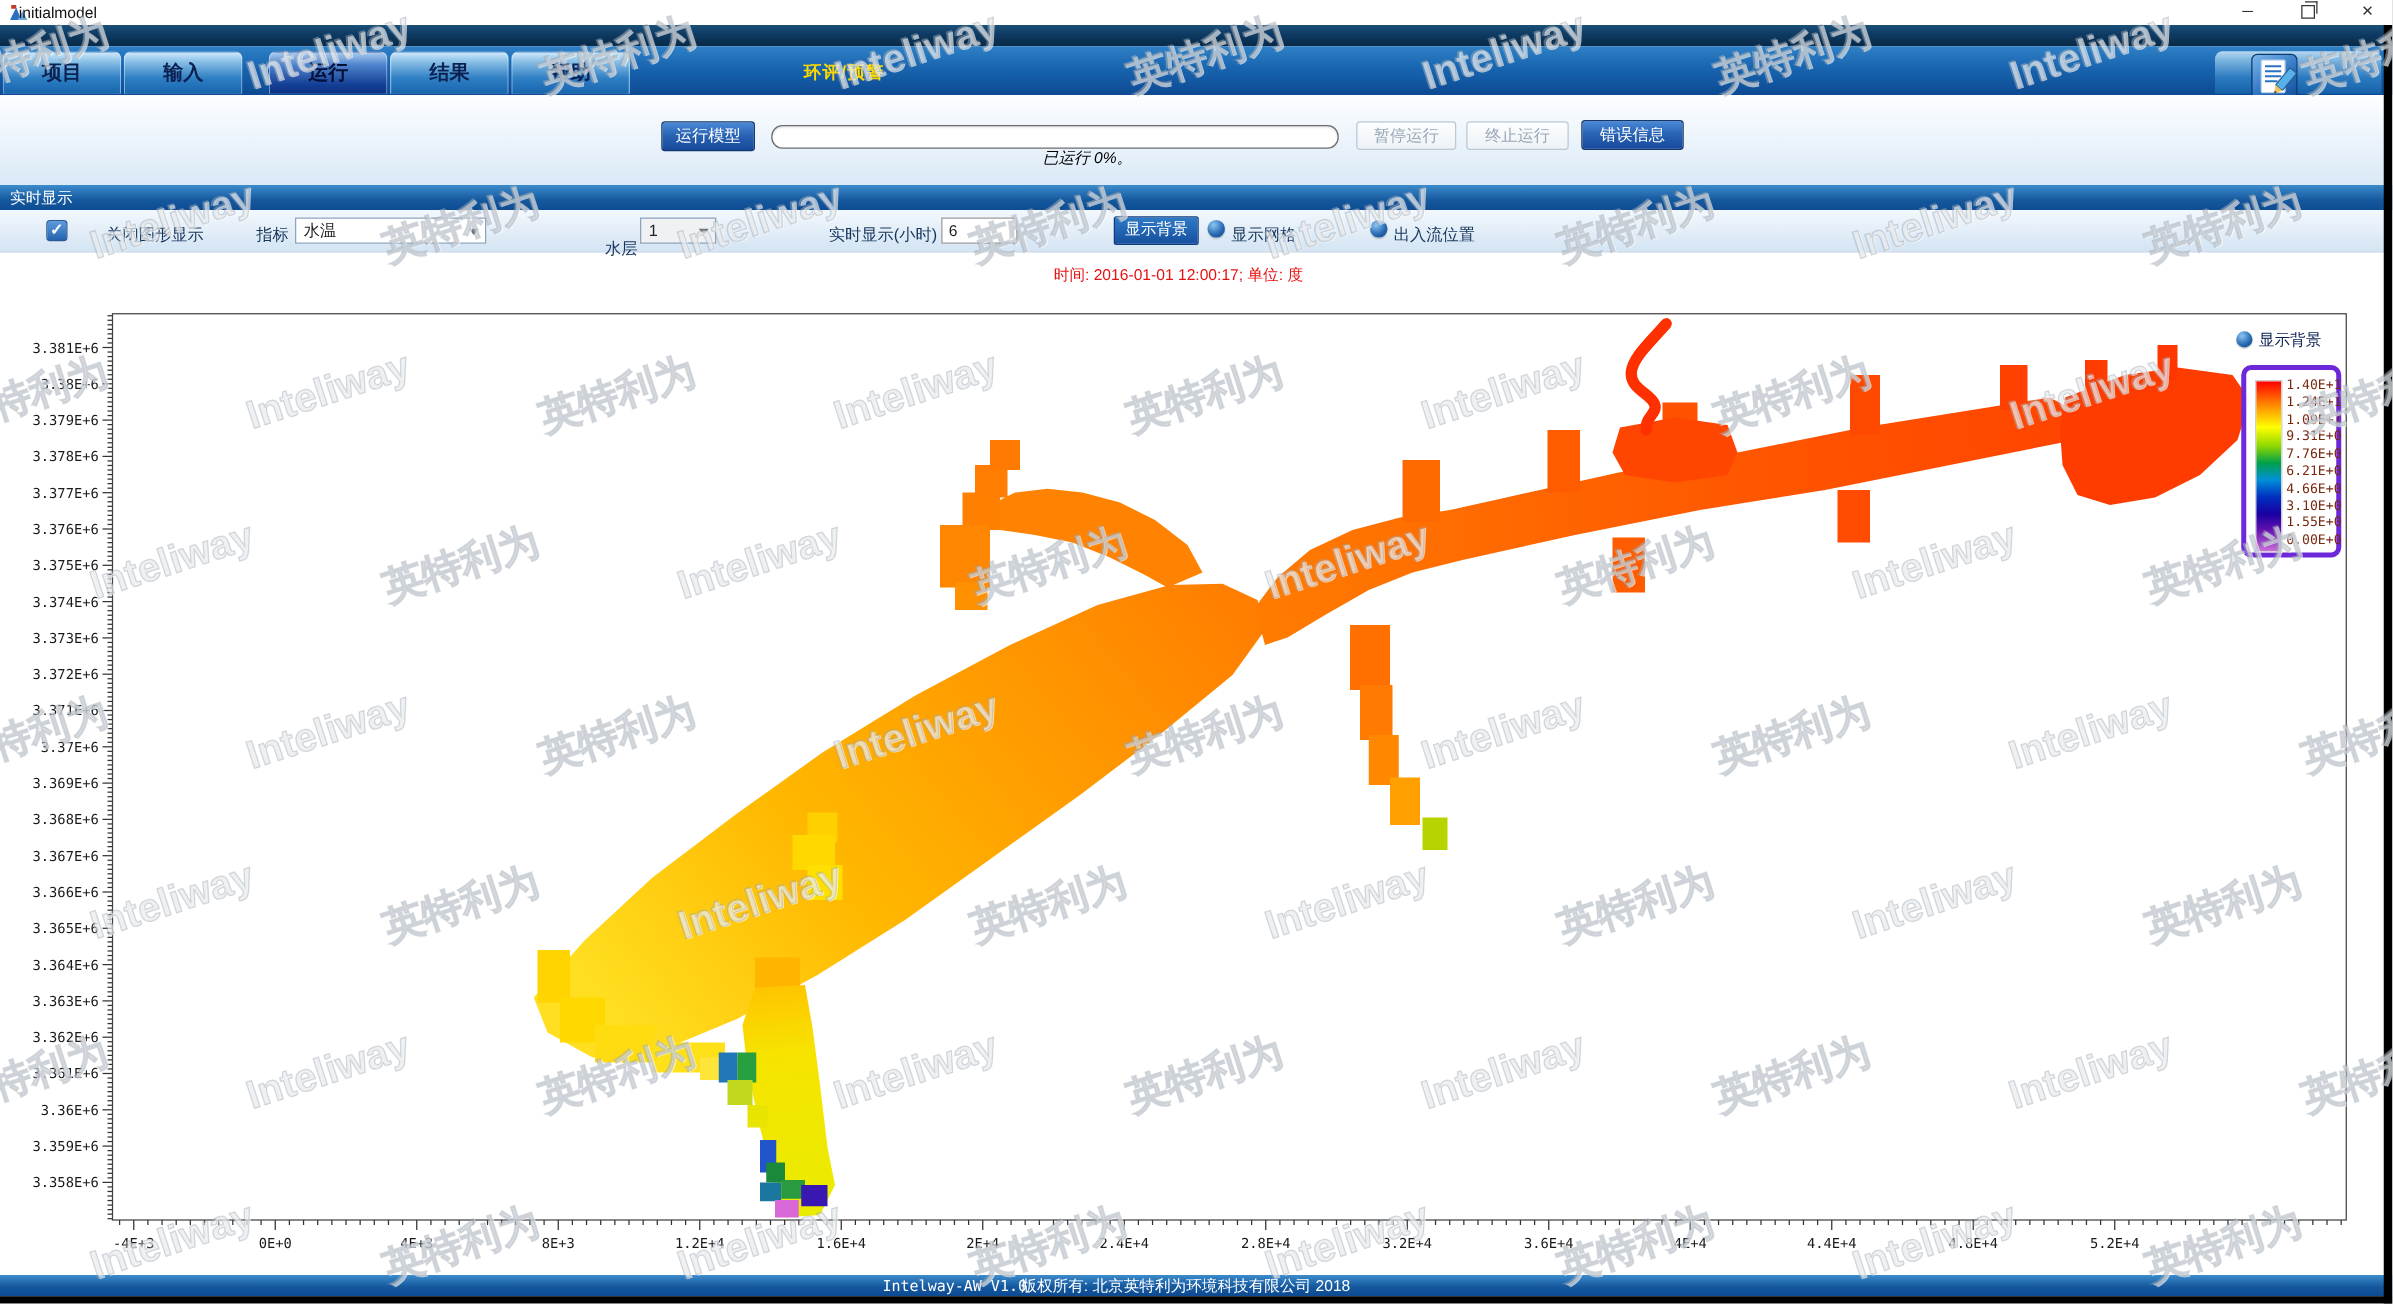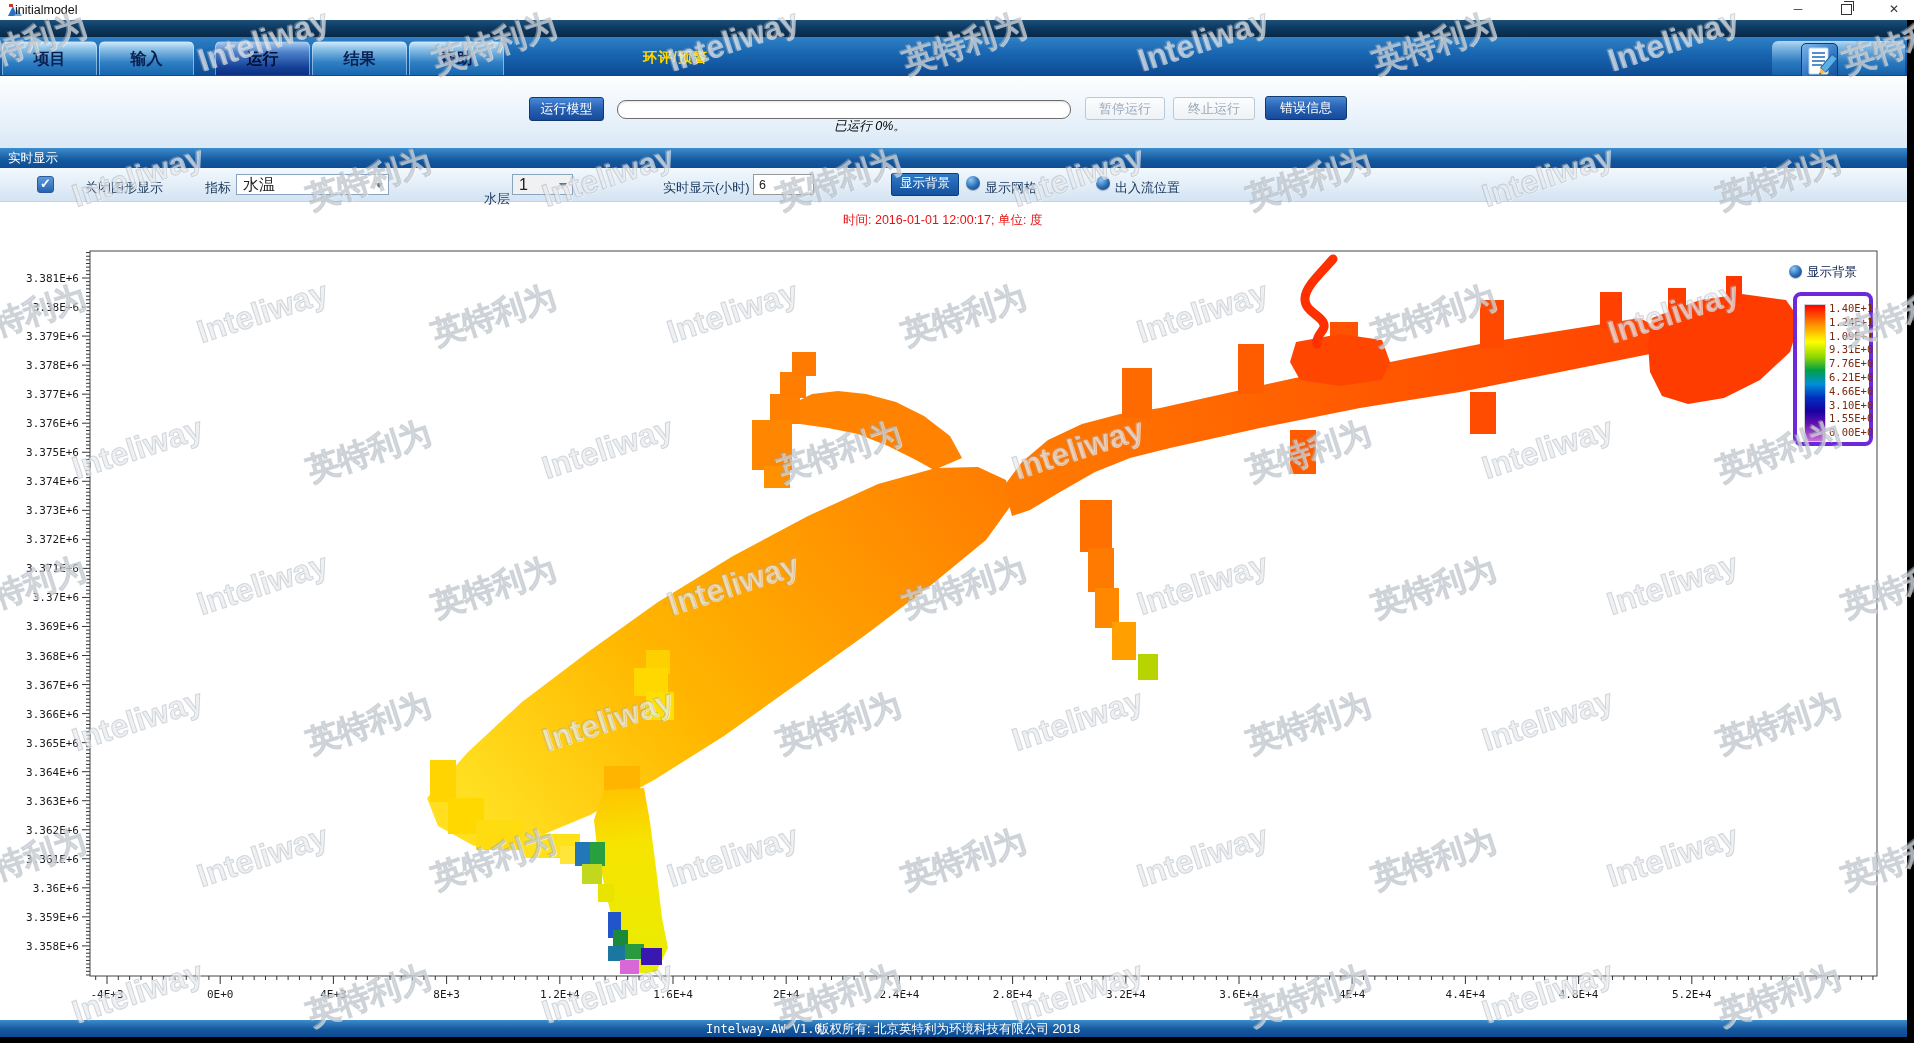--- a/index.html
+++ b/index.html
@@ -52,21 +52,21 @@
   
   .rt-header{position:absolute;left:0;top:148px;width:1914px;height:20px;line-height:20px;padding-left:8px;box-sizing:border-box;
       background:linear-gradient(180deg,#3c8ccc 0%,#15589e 60%,#0e4c92 100%);color:#fff;font-size:12.5px;}
   .controls-row{position:absolute;left:0;top:168px;width:1914px;height:34px;
       background:linear-gradient(180deg,#f2f8fd 0%,#d4e4f3 100%);border-bottom:1px solid #c2d4e6;box-sizing:border-box;}
   .ctl-label{position:absolute;font-size:13px;color:#16355c;white-space:nowrap;}
   .checkbox{position:absolute;left:37px;top:176px;width:17px;height:17px;border-radius:3px;border:1px solid #2a5a9a;
       background:linear-gradient(180deg,#5c9ade,#2563b0);box-sizing:border-box;cursor:pointer;}
   .checkbox::after{content:"\2713";position:absolute;left:2px;top:-1px;color:#fff;font-size:13px;font-weight:bold;}
   .selectbox{position:absolute;height:21px;border:1px solid #8aa4c0;background:#fff;box-sizing:border-box;
-      font-size:16px;color:#222;line-height:19px;padding-left:6px;cursor:pointer;}
+      font-size:13px;color:#222;line-height:19px;padding-left:6px;cursor:pointer;}
   .selectbox.gray{background:#f0f1f2;}
   .chev{position:absolute;right:5px;top:8px;width:0;height:0;border-left:4px solid transparent;border-right:4px solid transparent;border-top:5px solid #68707a;}
   .field{position:absolute;height:21px;border:1px solid #999;background:#fff;box-sizing:border-box;font-size:12.5px;color:#222;padding:0 5px;
       font-family:"Liberation Sans",sans-serif;}
   .btn-small{position:absolute;left:891px;top:173px;width:66px;height:21px;border:1px solid #0d3d80;border-radius:2px;
       background:linear-gradient(180deg,#2f7ac6,#15509e);color:#fff;font-size:12.5px;text-align:center;line-height:19px;cursor:pointer;}
   .sphere{position:absolute;width:14px;height:14px;border-radius:50%;cursor:pointer;
       background:radial-gradient(circle at 35% 28%,#8cc6f2 0%,#2a6cb4 55%,#0d3d7a 100%);box-shadow:0 1px 1px rgba(0,0,0,.25);}
 
   .time-label{position:absolute;left:843px;top:212px;font-size:12.5px;color:#e61212;white-space:nowrap;}

